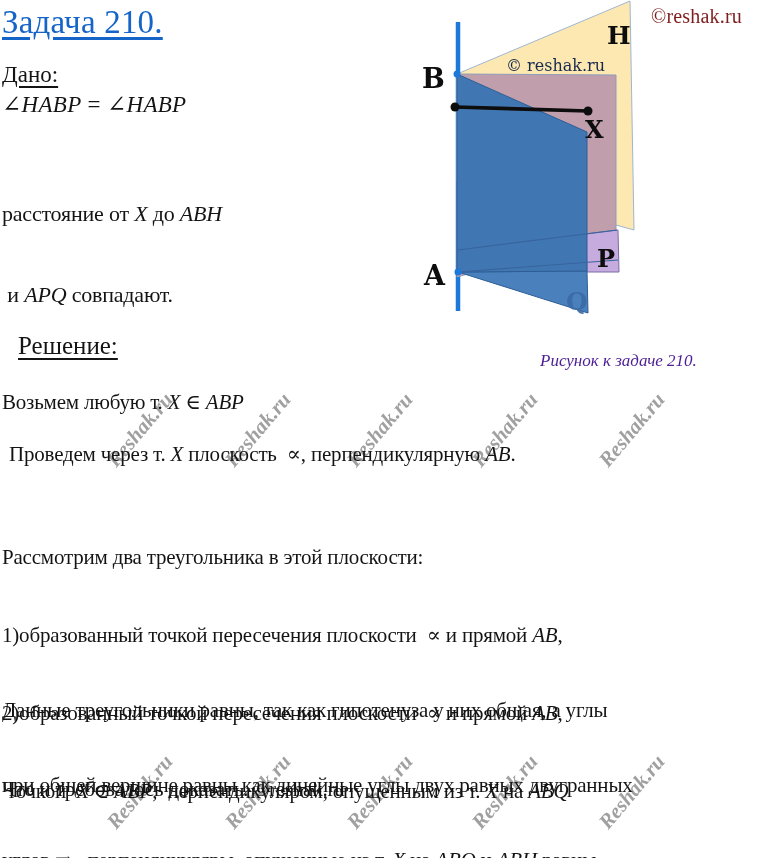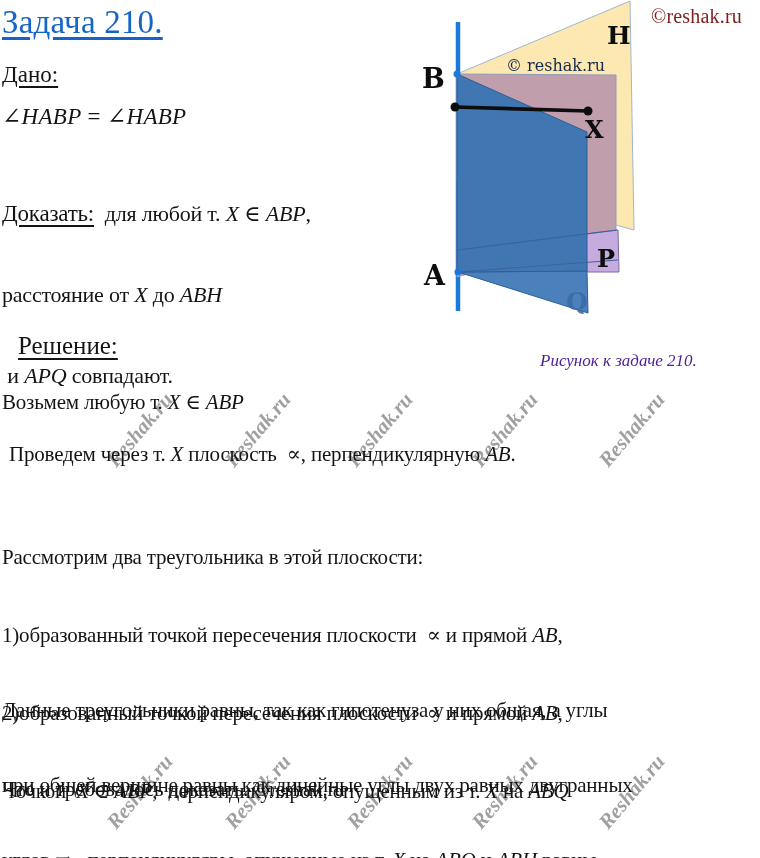--- a/index.html
+++ b/index.html
@@ -48,24 +48,23 @@
     <span class="wm" style="left:140px;top:792px;">Reshak.ru</span>
     <span class="wm" style="left:258px;top:792px;">Reshak.ru</span>
     <span class="wm" style="left:380px;top:792px;">Reshak.ru</span>
     <span class="wm" style="left:505px;top:792px;">Reshak.ru</span>
     <span class="wm" style="left:632px;top:792px;">Reshak.ru</span>
   </div>
 
   <div class="abs z2 title" style="left:2px;top:4px;">Задача 210.</div>
 
   <div class="abs z2 sec-label" style="left:2px;top:62px;">Дано:</div>
-  <div class="abs z2 formula" style="left:2px;top:103px;">∠<i>HABP</i> = ∠<i>HABP</i></div>
+  <div class="abs z2 formula" style="left:2px;top:91px;">∠<i>HABP</i> = ∠<i>HABP</i></div>
 
   <div class="abs z2 body-text" style="left:2px;top:146px;font-size:22px;line-height:27px;">
-    <div><span class="sec-label">Доказать:</span><span>  </span><span>для любой т. <i>X</i> ∈ <i>ABP</i>,</span></div>
     <div>расстояние от <i>X</i> до <i>ABH</i></div>
     <div> и <i>APQ</i> совпадают.</div>
   </div>
 
   <div class="abs z2 sec-label" style="left:18px;top:332px;font-size:25px;">Решение:</div>
 
   <div class="abs z2 body-text" style="left:2px;top:389px;">Возьмем любую т. <i>X</i> ∈ <i>ABP</i></div>
   <div class="abs z2 body-text" style="left:9px;top:441px;">Проведем через т. <i>X</i> плоскость  ∝, перпендикулярную <i>AB</i>.</div>
 
   <div class="abs z2 body-text" style="left:2px;top:492px;">

